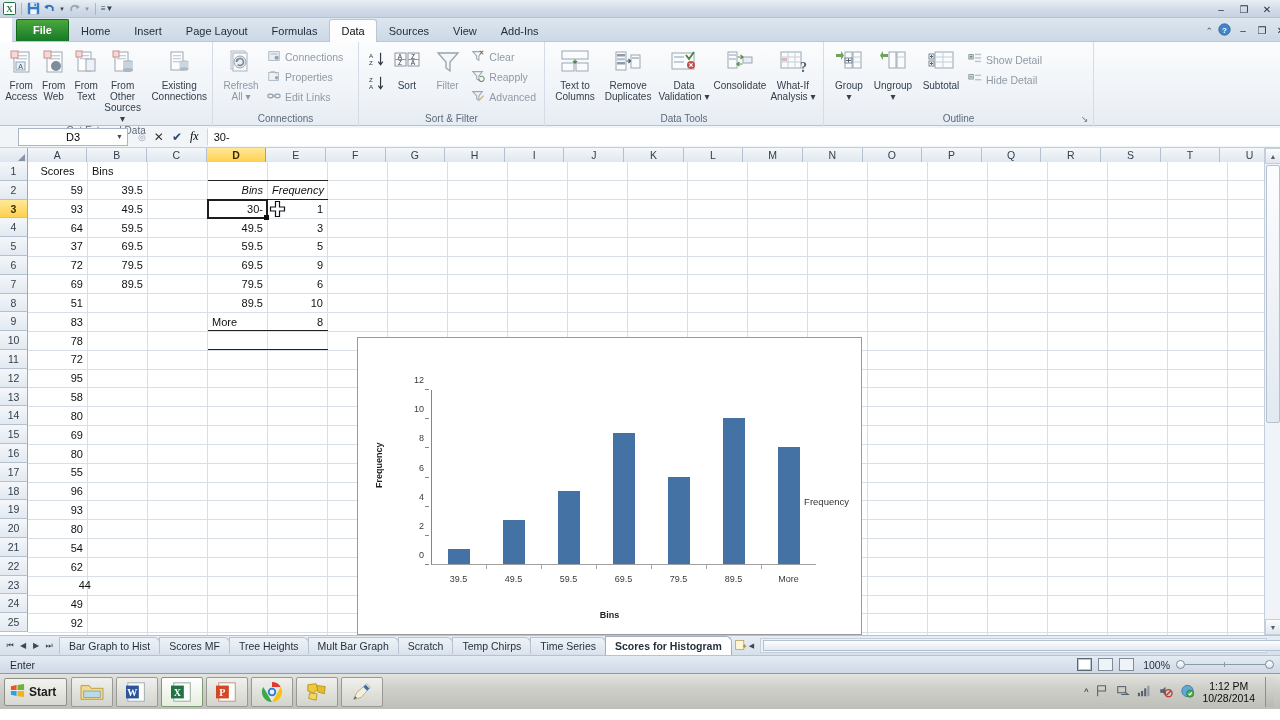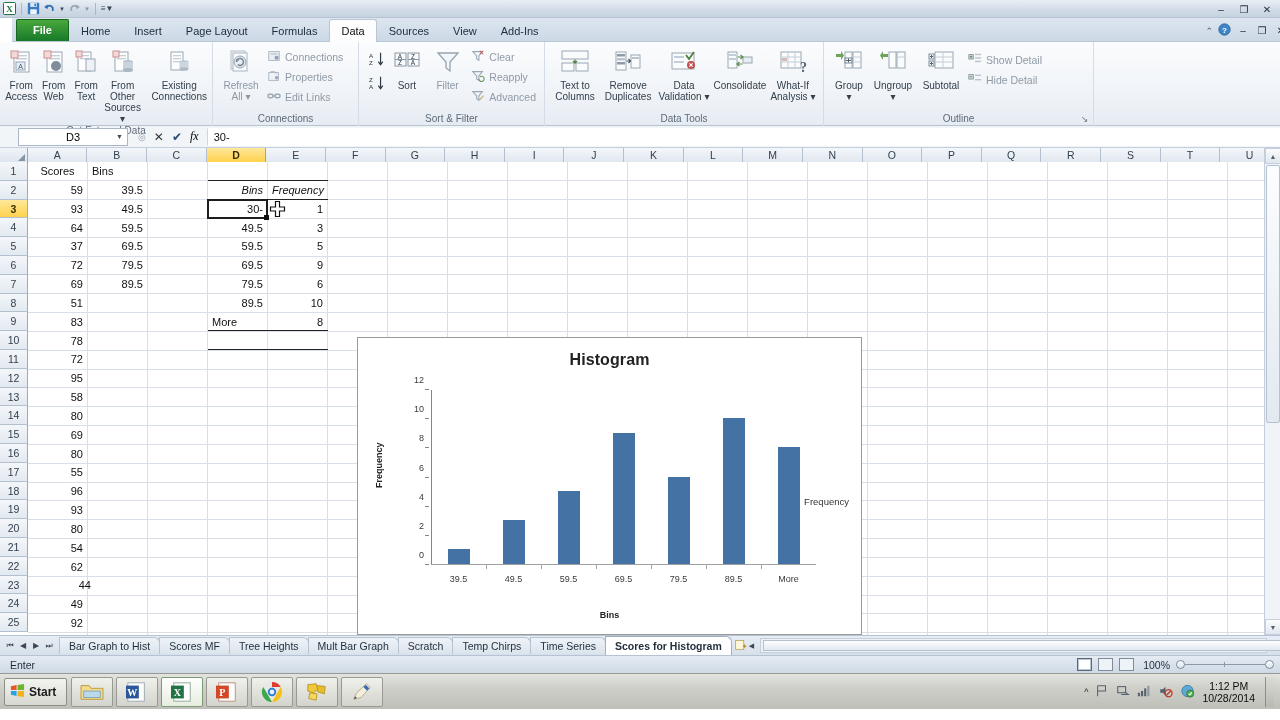--- a/index.html
+++ b/index.html
@@ -787,21 +787,20 @@
 
       <div id="mouse" style="left:240px;top:39px;">
         <svg width="20" height="20" viewBox="0 0 20 20">
           <path d="M7.5 0.5 L11.5 0.5 L11.5 6 L16.5 6 L16.5 10 L11.5 10 L11.5 15.5 L7.5 15.5 L7.5 10 L2.5 10 L2.5 6 L7.5 6 Z" fill="#ffffff" stroke="#111111" stroke-width="1.2"></path>
         </svg>
       </div>
     </div>
   </div>
 
   <div id="chart">
-    <div class="ctitle">Histogram</div>
     <div id="ylabel">Frequency</div>
     <div id="plot">
       <div id="yaxis"></div>
       <div id="xaxis"></div>
 
       <div class="ytickmark" style="bottom:0;"></div>
       <div class="ytickmark" style="bottom:29px;"></div>
       <div class="ytickmark" style="bottom:58px;"></div>
       <div class="ytickmark" style="bottom:87px;"></div>
       <div class="ytickmark" style="bottom:117px;"></div>

